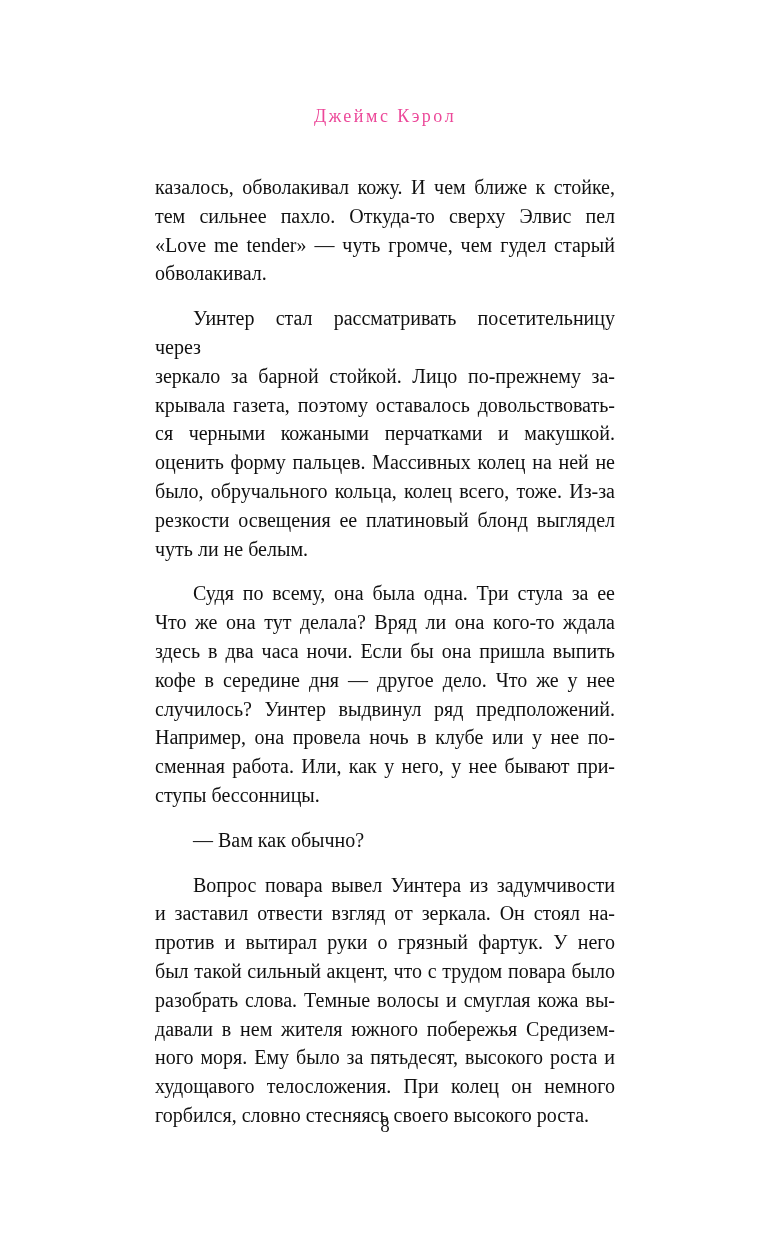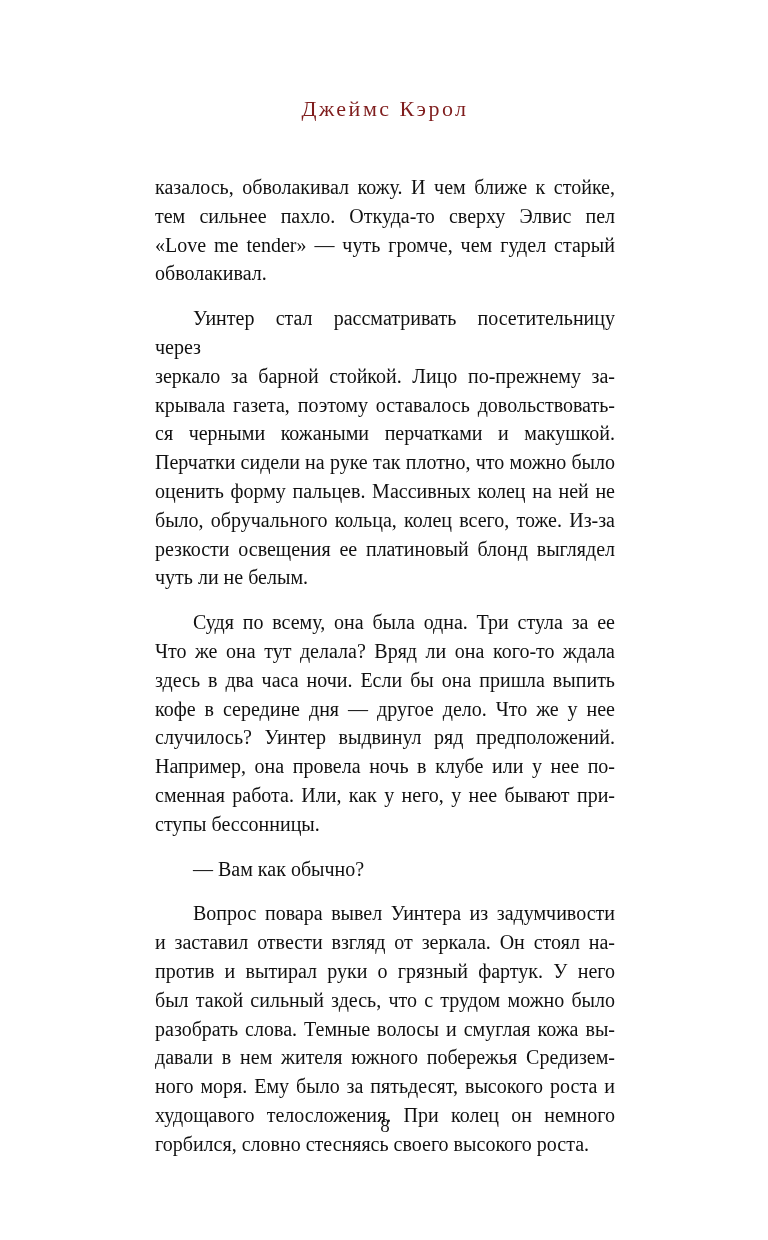--- a/index.html
+++ b/index.html
@@ -11,28 +11,28 @@
     position: relative;
     width: 768px;
     height: 1240px;
     background: #ffffff;
     overflow: hidden;
     font-family: "Liberation Serif", "DejaVu Serif", serif;
     color: #101010;
   }
   .running-head {
     position: absolute;
-    top: 96px;
+    top: 106px;
     left: 139px;
     width: 492px;
     text-align: center;
-    font-size: 22px;
+    font-size: 18px;
     letter-spacing: 2.5px;
     font-weight: normal;
-    color: #7f1d1d;
+    color: #ec4899;
   }
   .text-body {
     position: absolute;
     top: 157px;
     left: 139px;
     width: 492px;
     font-size: 20px;
     line-height: 28.8px;
     color: #101010;
   }
@@ -65,21 +65,20 @@
         <div class="line">казалось, обволакивал кожу. И чем ближе к стойке,</div>
         <div class="line">тем сильнее пахло. Откуда-то сверху Элвис пел</div>
         <div class="line">«Love me tender» — чуть громче, чем гудел старый</div>
         <div class="line last">обволакивал.</div>
       </div>
       <div class="paragraph">
         <div class="line indent">Уинтер стал рассматривать посетительницу через</div>
         <div class="line">зеркало за барной стойкой. Лицо по-прежнему за-</div>
         <div class="line">крывала газета, поэтому оставалось довольствовать-</div>
         <div class="line">ся черными кожаными перчатками и макушкой.</div>
-        <div class="line">Перчатки сидели на руке так плотно, что можно было</div>
         <div class="line">оценить форму пальцев. Массивных колец на ней не</div>
         <div class="line">было, обручального кольца, колец всего, тоже. Из-за</div>
         <div class="line">резкости освещения ее платиновый блонд выглядел</div>
         <div class="line last">чуть ли не белым.</div>
       </div>
       <div class="paragraph">
         <div class="line indent">Судя по всему, она была одна. Три стула за ее</div>
         <div class="line">Что же она тут делала? Вряд ли она кого-то ждала</div>
         <div class="line">здесь в два часа ночи. Если бы она пришла выпить</div>
         <div class="line">кофе в середине дня — другое дело. Что же у нее</div>
@@ -88,21 +87,21 @@
         <div class="line">сменная работа. Или, как у него, у нее бывают при-</div>
         <div class="line last">ступы бессонницы.</div>
       </div>
       <div class="paragraph">
         <div class="line indent last">— Вам как обычно?</div>
       </div>
       <div class="paragraph">
         <div class="line indent">Вопрос повара вывел Уинтера из задумчивости</div>
         <div class="line">и заставил отвести взгляд от зеркала. Он стоял на-</div>
         <div class="line">против и вытирал руки о грязный фартук. У него</div>
-        <div class="line">был такой сильный здесь, что с трудом можно было</div>
+        <div class="line">был такой сильный акцент, что с трудом повара было</div>
         <div class="line">разобрать слова. Темные волосы и смуглая кожа вы-</div>
         <div class="line">давали в нем жителя южного побережья Средизем-</div>
         <div class="line">ного моря. Ему было за пятьдесят, высокого роста и</div>
         <div class="line">худощавого телосложения. При колец он немного</div>
         <div class="line last">горбился, словно стесняясь своего высокого роста.</div>
       </div>
     </div>
 
   <div class="folio">8</div>
 </div>

